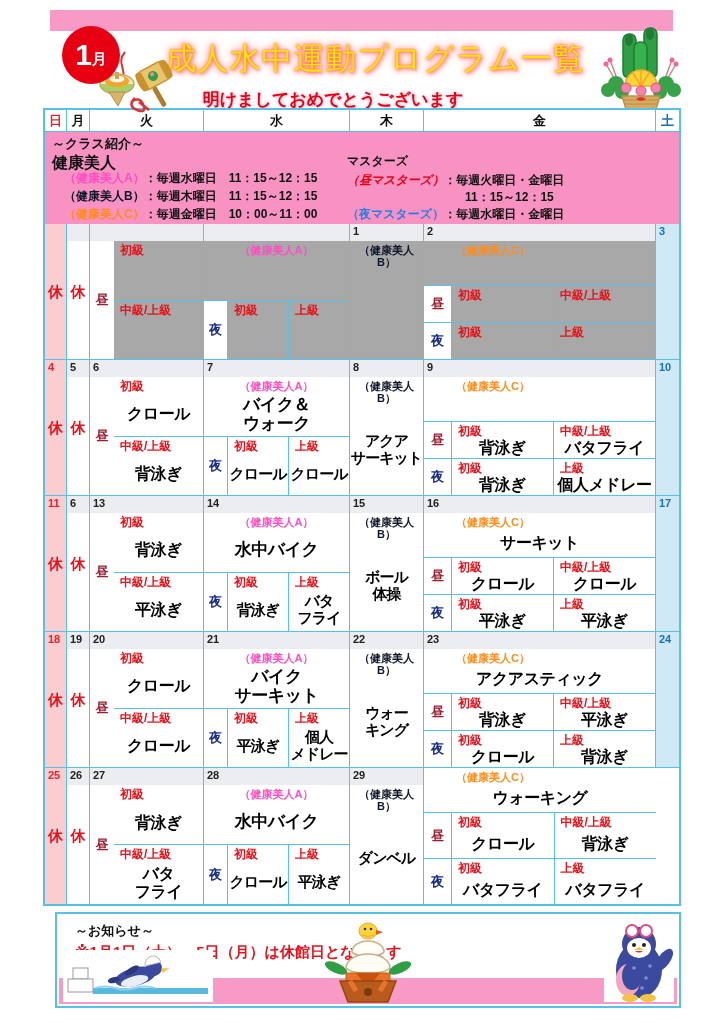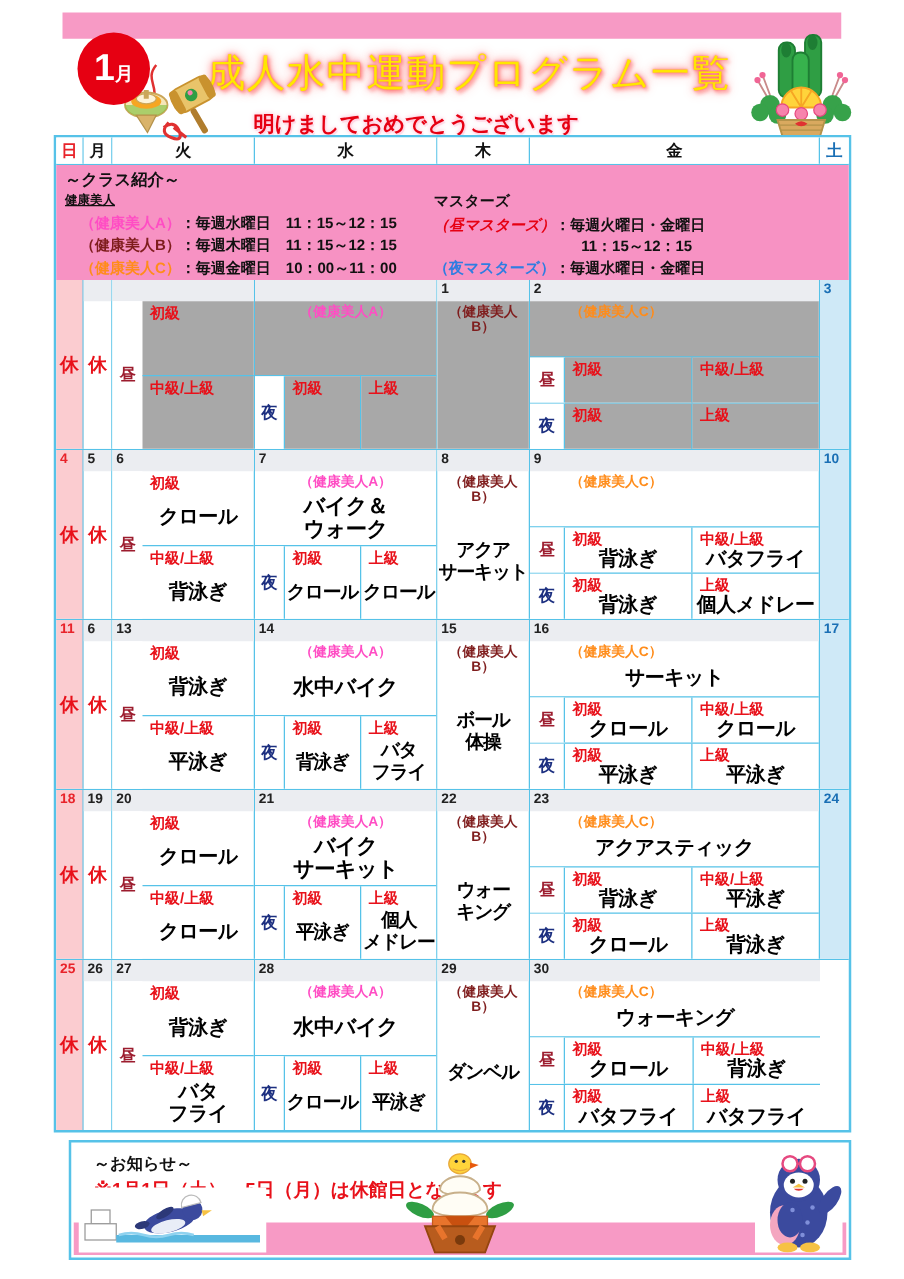--- a/index.html
+++ b/index.html
@@ -27,26 +27,26 @@
   .hcell { border-right:1px solid #56c2e8; display:flex; align-items:center; justify-content:center;
     font-size:13px; font-weight:bold; color:#111; background:#fff; }
   .hcell:last-child { border-right:none; }
   .hsun { color:#e8232a; } .hsat { color:#1a6fb5; }
   .w-sun{width:22px;} .w-mon{width:23px;} .w-tue{width:114px;} .w-wed{width:146px;}
   .w-thu{width:74px;} .w-fri{width:232px;} .w-sat{flex:1;}
 
   
   .intro { height:92px; background:#f792c3; position:relative; font-weight:bold; color:#111; }
   .intro-heading { position:absolute; left:7px; top:3px; font-size:13px; }
-  .kenko-title { position:absolute; left:7px; top:21px; font-size:10px;text-decoration:underline; }
+  .kenko-title { position:absolute; left:7px; top:21px; font-size:16px; }
   .kenko-items { position:absolute; left:19px; top:37px; font-size:12px; line-height:18px; }
   .masters { position:absolute; left:302px; top:21px; font-size:12px; line-height:17px; }
   .masters-title { margin-bottom:2px; }
   .m-time { padding-left:118px; }
-  .cA { color:#ff4dc4; } .cB { color:#7f1d1d; } .cC { color:#ff8c1a; }
+  .cA { color:#ff4dc4; } .cB { color:#0f172a; } .cC { color:#ff8c1a; }
   .cRed { color:#e60012;font-style:italic; } .cBlu { color:#2f7de1; }
 
   
   .week-row { display:flex; height:136px; border-bottom:1px solid #56c2e8; }
   .week-row:last-child { border-bottom:none; }
   .col { border-right:1px solid #56c2e8; position:relative; display:flex; flex-direction:column; background:#fff; }
   .col:last-child { border-right:none; }
   .daynum { height:17px; background:#ebedf1; font-size:11px; font-weight:bold; color:#222; padding:1px 0 0 3px; }
   .col-sun { background:#fbccd0; } .col-sun .daynum { background:transparent; color:#e8232a; }
   .col-sat { background:#cfe9f7; } .col-sat .daynum { background:transparent; color:#1a6fb5; }
@@ -644,21 +644,20 @@
         </div>
       </div>
       <div class="col w-thu">
         <div class="daynum">29</div>
         <div class="content thu-content grayable">
           <div class="class-header cB">（健康美人B）</div>
           <div class="pname">ダンベル</div>
         </div>
       </div>
       <div class="col w-fri">
-        <div class="daynum">30</div>
         <div class="content fri-content">
           <div class="fri-top grayable">
             <div class="class-header cC left">（健康美人C）</div>
             <div class="pname">ウォーキング</div>
           </div>
           <div class="fri-row noon">
             <div class="strip fri-strip">
                   <span class="strip-noon">昼</span>
                 </div>
             <div class="cell first grayable">

